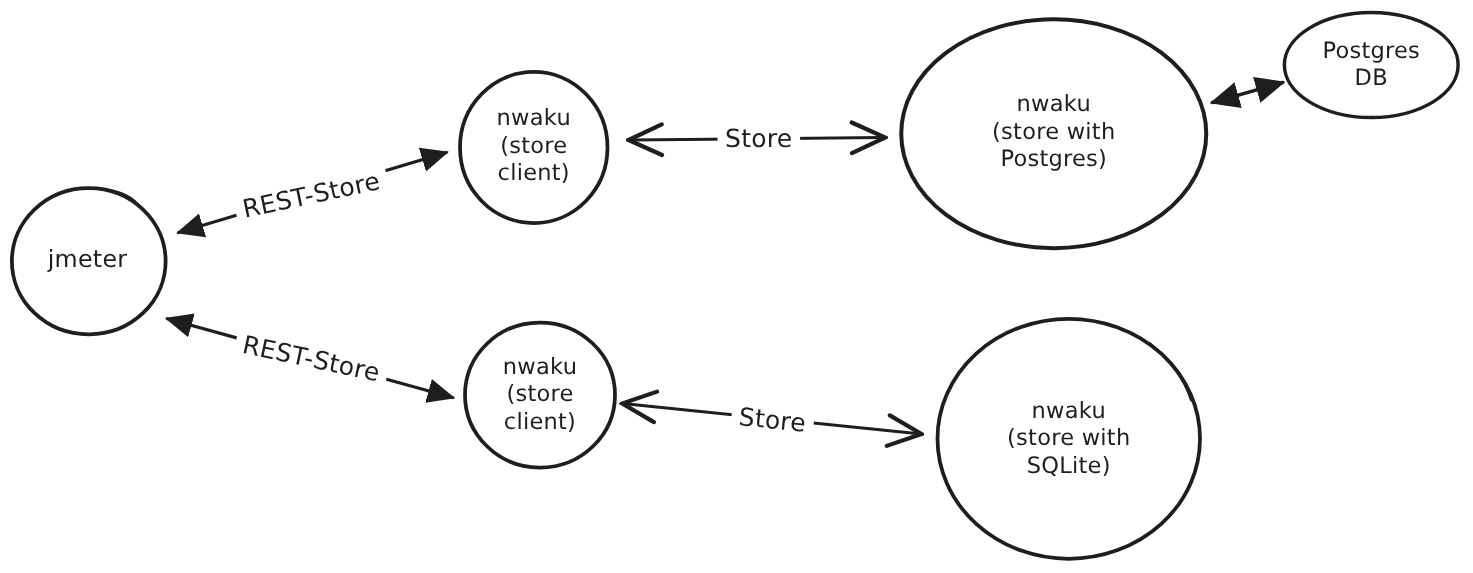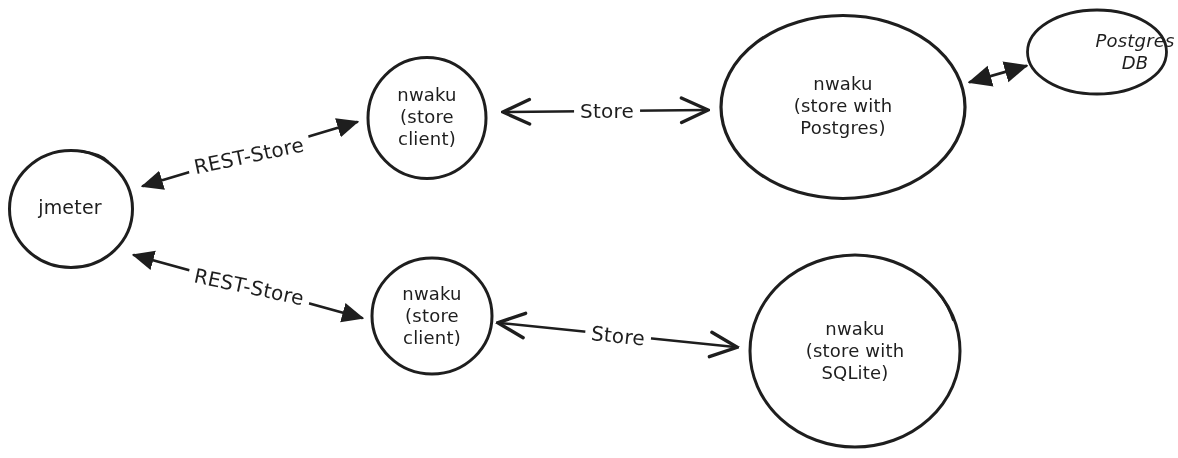--- a/index.html
+++ b/index.html
@@ -78,21 +78,21 @@
   <div class="label node-label" style="left:70px; top:208px; font-size:19px;text-align:right;">jmeter</div>
 
   <div class="label node-label" style="left:427px; top:117px;">nwaku
 (store
 client)</div>
 
   <div class="label node-label" style="left:843px; top:106px;">nwaku
 (store with
 Postgres)</div>
 
-  <div class="label node-label" style="left:1135px; top:52px;font-style:italic;">Postgres
+  <div class="label node-label" style="left:1097px; top:52px;">Postgres
 DB</div>
 
   <div class="label node-label" style="left:432px; top:316px;">nwaku
 (store
 client)</div>
 
   <div class="label node-label" style="left:855px; top:351px;">nwaku
 (store with
 SQLite)</div>
 

